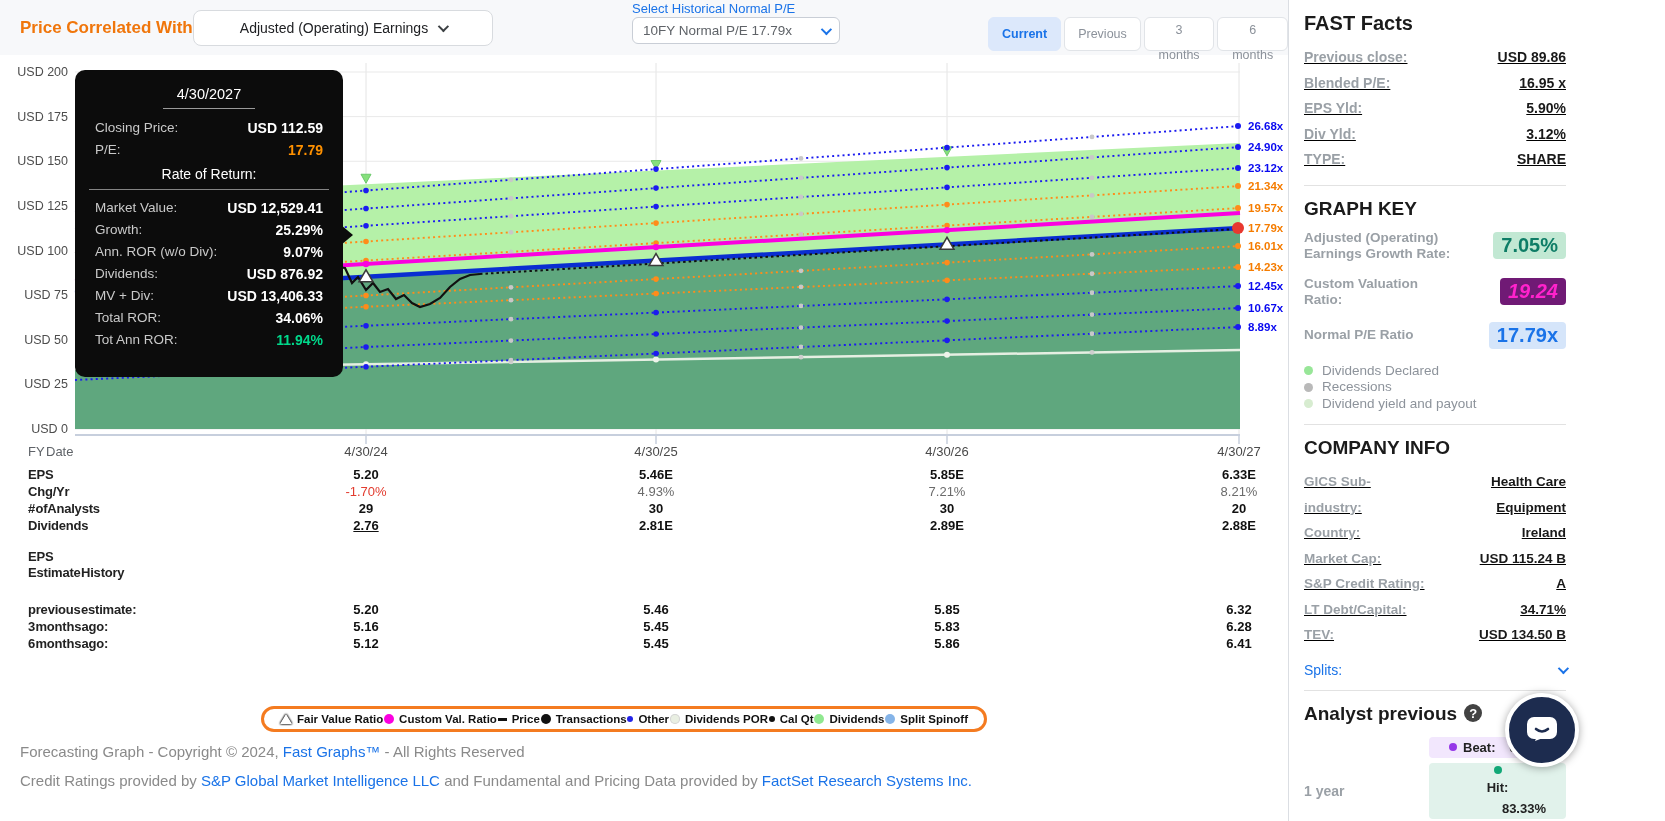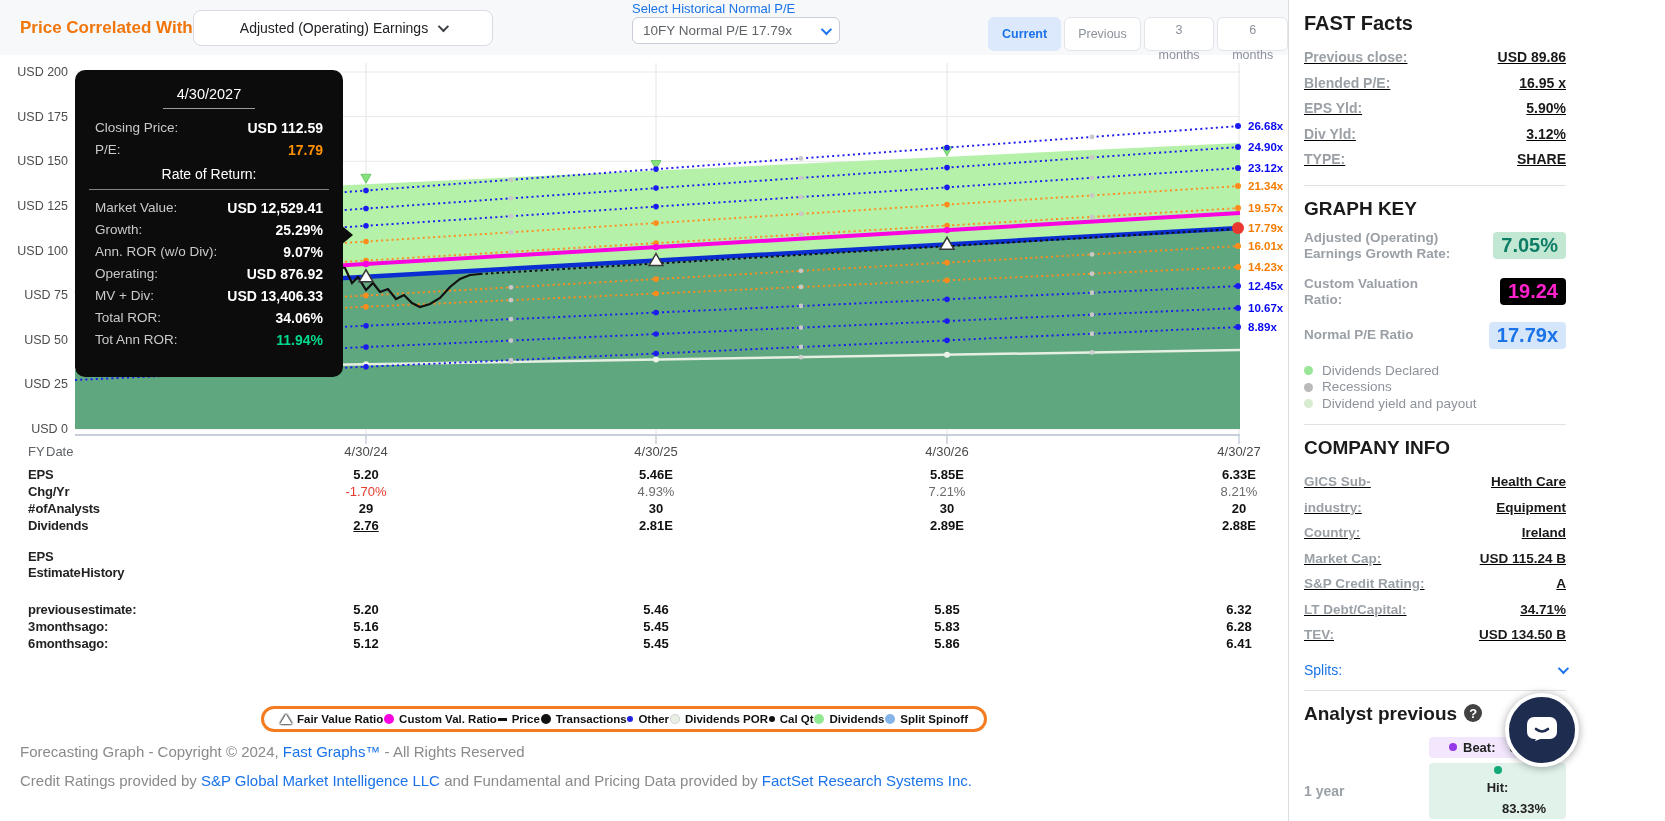--- a/index.html
+++ b/index.html
@@ -295,21 +295,21 @@
         </div>
         <div class="tip-row">
           <span class="tl">Growth:</span>
           <span class="tv ">25.29%</span>
         </div>
         <div class="tip-row">
           <span class="tl">Ann. ROR (w/o Div):</span>
           <span class="tv ">9.07%</span>
         </div>
         <div class="tip-row">
-          <span class="tl">Operating:</span>
+          <span class="tl">Dividends:</span>
           <span class="tv ">USD 876.92</span>
         </div>
         <div class="tip-row">
           <span class="tl">MV + Div:</span>
           <span class="tv ">USD 13,406.33</span>
         </div>
         <div class="tip-row">
           <span class="tl">Total ROR:</span>
           <span class="tv ">34.06%</span>
         </div>
@@ -454,21 +454,21 @@
         </div>
       <hr class="sb-div">
       <div class="sb-title small">GRAPH KEY</div>
       <div id="gkRows">
           <div class="gk-row">
             <span class="gk-label">Adjusted (Operating) Earnings Growth Rate:</span>
             <span class="gk-badge" style="color: rgb(14, 125, 102); background: rgb(194, 232, 211);">7.05%</span>
           </div>
           <div class="gk-row">
             <span class="gk-label">Custom Valuation Ratio:</span>
-            <span class="gk-badge" style="color: rgb(255, 34, 204); background: #000000;">19.24</span>
+            <span class="gk-badge" style="color: rgb(255, 34, 204); background: #701a75; font-style: italic;">19.24</span>
           </div>
           <div class="gk-row">
             <span class="gk-label">Normal P/E Ratio</span>
             <span class="gk-badge" style="color: rgb(26, 115, 232); background: rgb(213, 229, 250);">17.79x</span>
           </div>
         </div>
       <div id="gkBullets">
           <div class="bullet">
             <span class="b-dot" style="background: rgb(152, 230, 152);"></span>
             <span>Dividends Declared</span>

